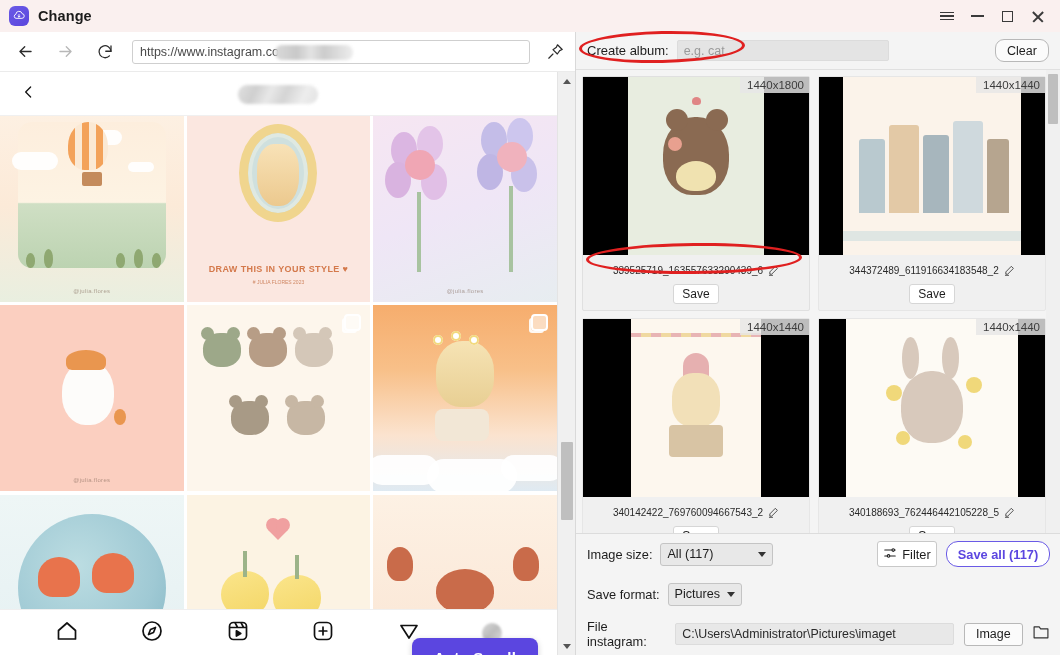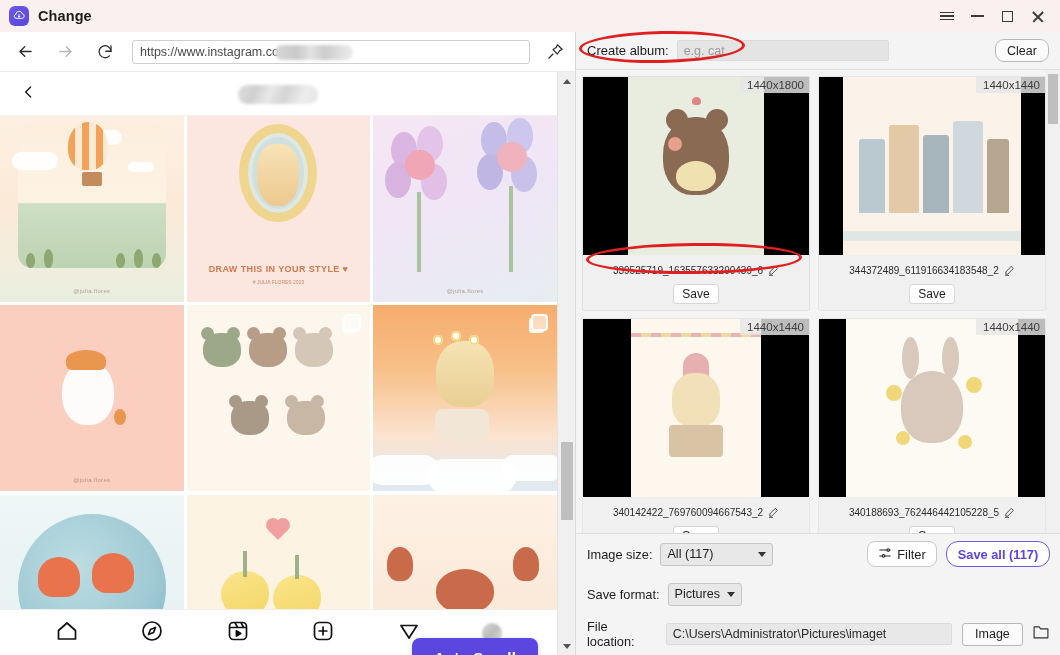--- a/index.html
+++ b/index.html
@@ -237,21 +237,21 @@
   .ctrl-row { display:flex; align-items:center; height: 40px; padding: 0 11px; }
   .ctrl-label { font-size: 12.8px; color:#1d1d1d; }
   .select-box {
     margin-left: 8px; height: 23px; background:#e8e8e8; border:1px solid #c4c4c4; border-radius:3px;
     display:flex; align-items:center; padding: 0 6px; font-size:12.6px; color:#1d1d1d; gap: 6px;
   }
   .sel-w1 { width: 113px; justify-content: space-between; }
   .sel-w2 { width: 74px;  justify-content: space-between; }
   .caret { width:0;height:0;border-left:4px solid transparent;border-right:4px solid transparent;border-top:5px solid #333; }
   .filter-btn {
-    margin-left: auto; width: 70px; height: 26px; background:#fff; border:1px solid #c8c8c8; border-radius:8px;
+    margin-left: auto; width: 60px; height: 26px; background:#fff; border:1px solid #c8c8c8; border-radius:3px;
     display:flex; align-items:center; justify-content:center; gap:5px; font-size:12.8px; color:#1d1d1d; cursor:pointer;
   }
   .saveall-btn {
     margin-left: 9px; width: 104px; height: 26px; background:#fff; border:1px solid #6a5ae6; border-radius:12px;
     display:flex; align-items:center; justify-content:center; font-size:12.8px; font-weight:bold; color:#5b46e0; cursor:pointer;
   }
   .path-box {
     margin-left: 8px; width: 290px; height: 22px; background:#e8e8e8; border:1px solid #dcdcdc; border-radius:2px;
     display:flex; align-items:center; padding: 0 6px; font-size: 12.4px; color:#2a2a2a;
   }
@@ -654,21 +654,21 @@
 
       <div class="ctrl-row">
         <span class="ctrl-label">Save format:</span>
         <div class="select-box sel-w2">
           <span>Pictures</span>
           <span class="caret"></span>
         </div>
       </div>
 
       <div class="ctrl-row">
-        <span class="ctrl-label">File location:</span>
+        <span class="ctrl-label">File instagram:</span>
         <div class="path-box">
           <span>C:\Users\Administrator\Pictures\imaget</span>
         </div>
         <div class="change-btn">Image</div>
         <span class="folder-ico">
           <svg width="18" height="16" viewBox="0 0 24 22" fill="none" stroke="#333" stroke-width="1.6" stroke-linejoin="round">
             <path d="M2.5 19V4h7l2 2.6h10V19z"></path>
           </svg>
         </span>
       </div>

